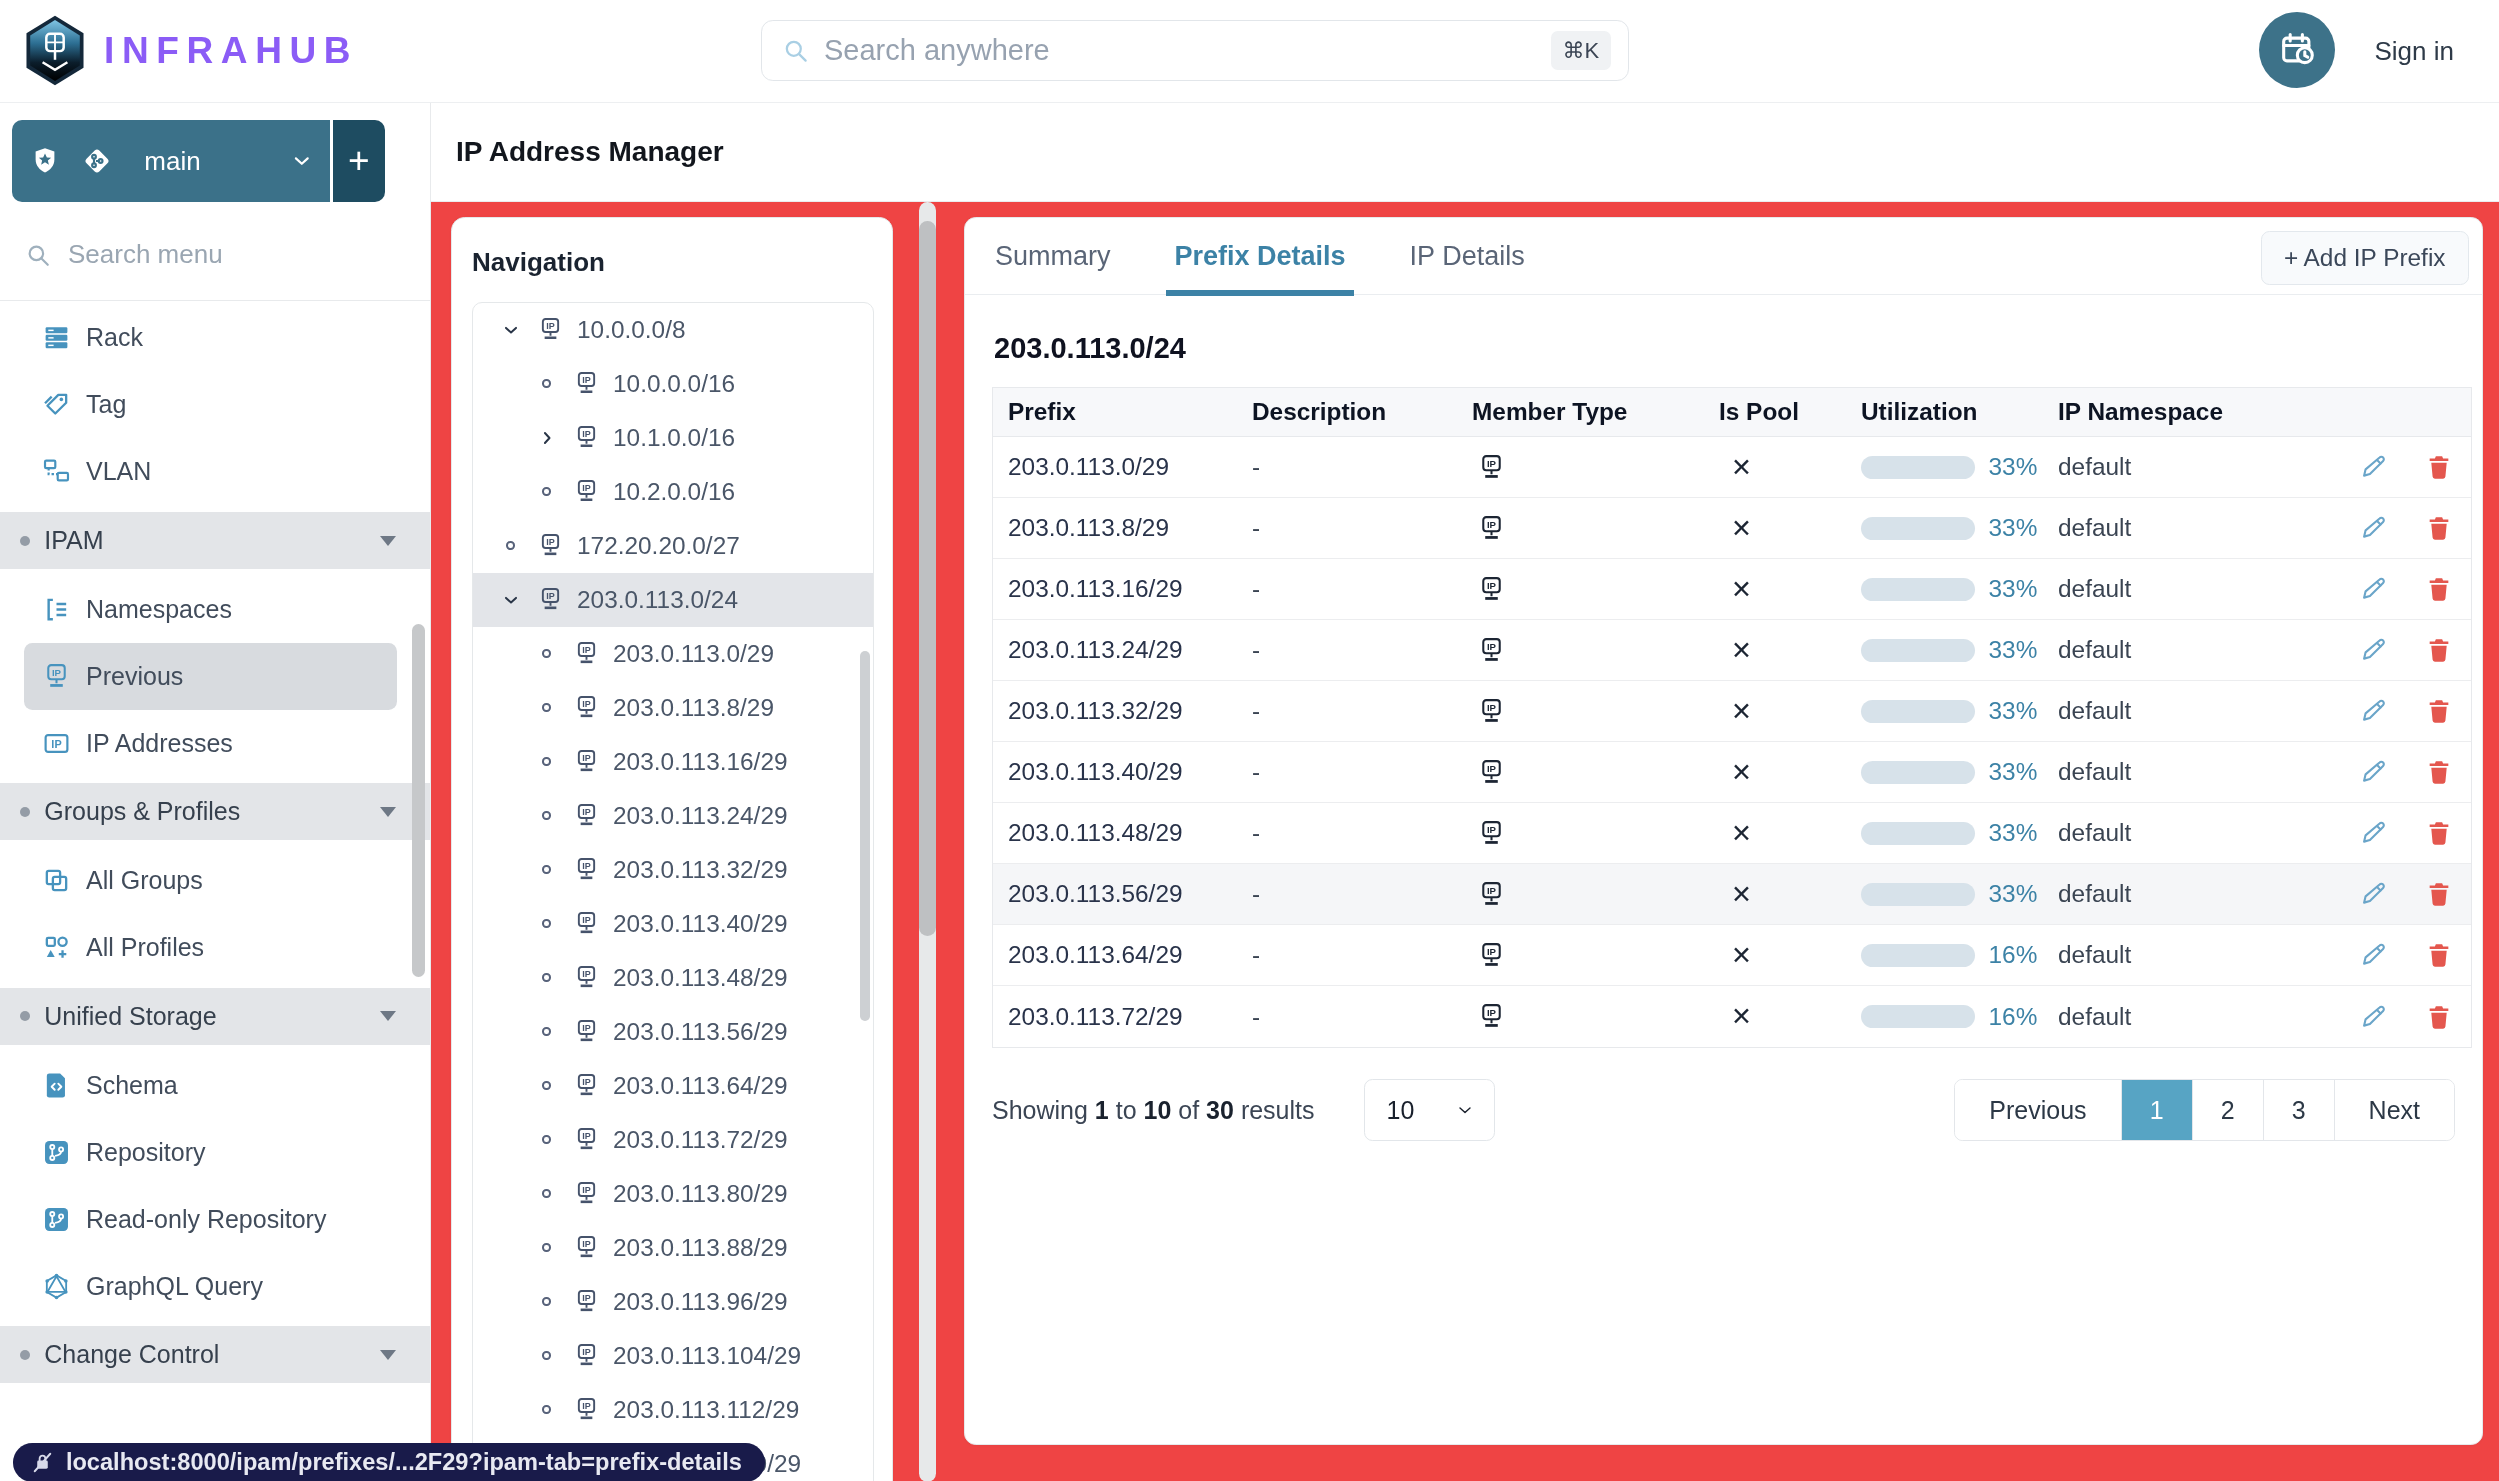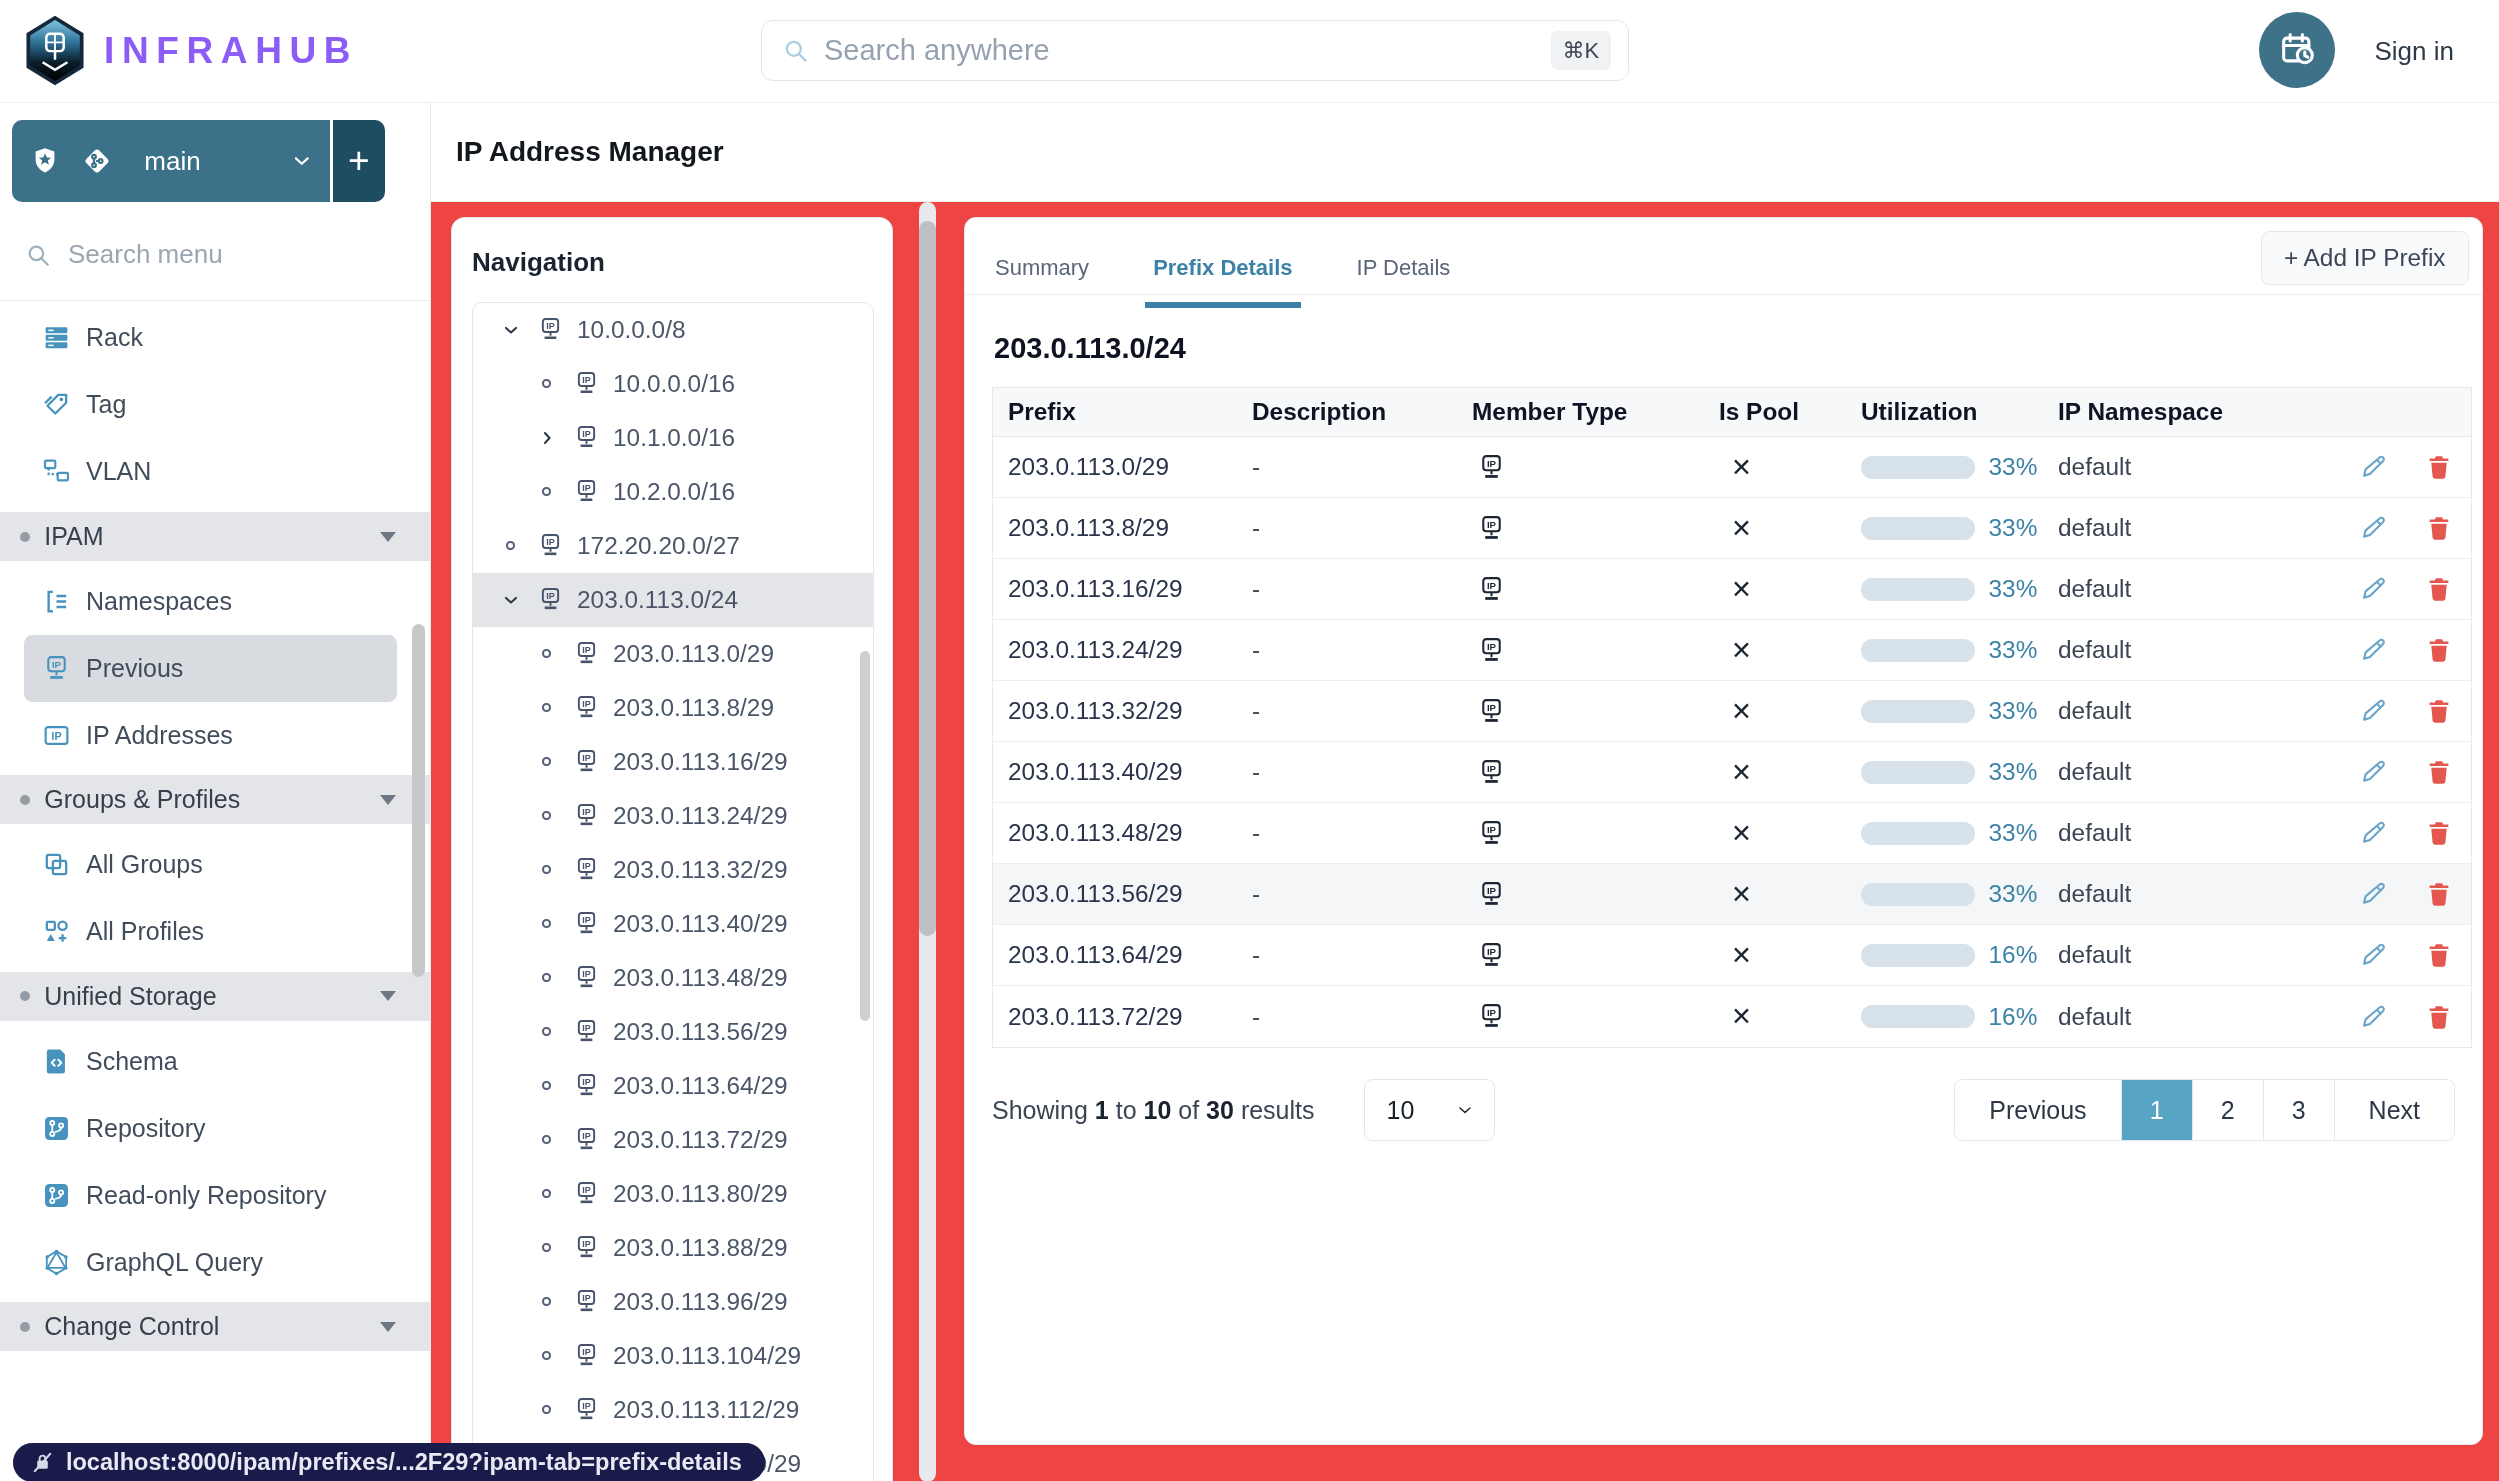--- a/index.html
+++ b/index.html
@@ -43,21 +43,21 @@
     display:flex; align-items:center; gap:17px; }
   .menu-search .mag { width:26px; height:26px; color:#9fb0bd; }
   .menu-search input { flex:1; border:none; outline:none; font-size:26px; color:#3b4554;
     font-family:inherit; }
   .menu-search input::placeholder { color:#9aa6b2; }
   .menu { padding-top:3.4px; }
   .m-link { height:67px; display:flex; align-items:center; gap:15px; padding-left:42px;
     font-size:25px; font-weight:500; color:#414c5b; cursor:pointer; }
   .m-link .micon { width:29px; height:29px; color:#4793be; flex:0 0 auto; }
   .m-link.active { margin:0 33px 0 23.6px; padding-left:18.5px; background:#d8dbdf; border-radius:8.4px; }
-  .m-section { height:49px; margin:6.7px 0; background:#e3e5e8; display:flex; align-items:center;
+  .m-section { height:57px; margin:6.7px 0; background:#e3e5e8; display:flex; align-items:center;
     padding:0 34px 0 20px; gap:14.3px; font-size:25px; font-weight:500; color:#36404d; cursor:pointer; }
   .m-section .dot { width:10px; height:10px; border-radius:50%; background:#949ca6; flex:0 0 auto; }
   .m-section .lbl { flex:1; }
   .m-section .tri { width:0; height:0; border-left:8.4px solid transparent;
     border-right:8.4px solid transparent; border-top:10px solid #6e7885; }
   .side-thumb { position:absolute; right:5px; top:521px; width:12.6px; height:353px;
     background:#c6c8ca; border-radius:6.7px; }
 
   
   .status-pill { position:absolute; left:12.6px; top:1443px; height:39px; border-radius:19.3px;
@@ -96,22 +96,22 @@
     background:#e7e9ea; border-radius:8.4px; }
   .outer-thumb { position:absolute; left:488px; top:18.5px; width:17px; height:715px;
     background:#bec0c2; border-radius:8.4px; }
 
   
   .main-card { position:absolute; left:533px; top:15px; width:1519px; height:1228px; background:#fff;
     border:1.7px solid #e6e9eb; border-radius:11.8px; overflow:hidden;
     box-shadow:0 0.8px 2.5px rgba(0,0,0,.04); }
   .tabs-bar { height:77px; border-bottom:1.7px solid #eaedf0; display:flex; align-items:center;
     padding-left:30px; gap:64px; position:relative; }
-  .tab { position:relative; height:100%; display:flex; align-items:center; font-size:22px;
-    font-weight:500; color:#5a6577; cursor:pointer;margin-top:12px; }
+  .tab { position:relative; height:100%; display:flex; align-items:center; font-size:27px;
+    font-weight:500; color:#5a6577; cursor:pointer; }
   .tab.active { color:#3c82a6; font-weight:700; }
   .tab.active::after { content:""; position:absolute; left:-8.4px; right:-8.4px; bottom:-1.7px;
     height:5.9px; background:#3c82a6; }
   .add-btn { position:absolute; right:13.5px; top:12.6px; height:54px; padding:0 22px;
     background:#f8fafc; border:1.7px solid #e3e8ed; border-radius:8.4px; font-size:24.4px;
     color:#3b4759; display:flex; align-items:center; cursor:pointer; }
   .prefix-title { margin:37px 0 0 29px; font-size:29px; font-weight:700; color:#0f1220; }
 
   .tbl { margin:22px 10px 0 27px; border:1.7px solid #e7e9ec; }
   .tr { display:grid; grid-template-columns:244px 220px 247px 142px 197px 252px 1fr; }

